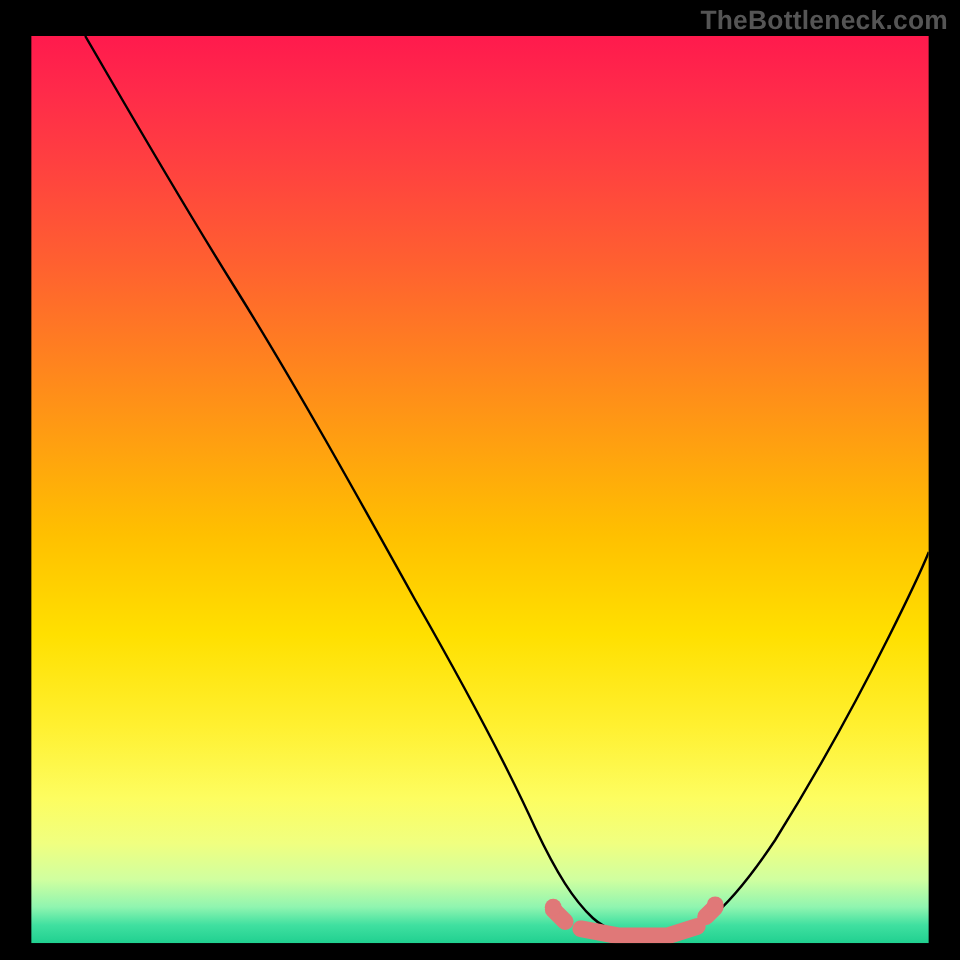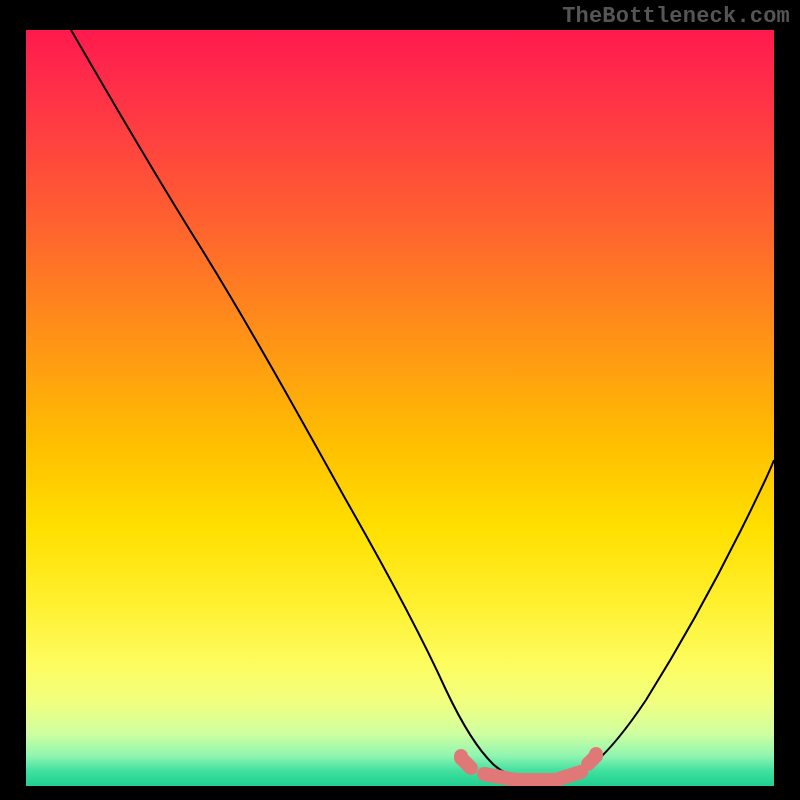--- a/index.html
+++ b/index.html
@@ -46,21 +46,21 @@
       #d0ffa0 93%,
       #90f5b0 96%,
       #40e0a0 98%,
       #20d090 100%
     );
   }
   .watermark {
     position: absolute;
     top: 4px;
     right: 10px;
-    font-family: Liberation Mono, monospace;
+    font-family: Liberation Sans, sans-serif;
     font-size: 22px;
     font-weight: 600;
     color: #555;
     letter-spacing: 0.2px;
     user-select: none;
   }
   svg.curve {
     position: absolute;
     left: 0; top: 0;
     width: 100%;

